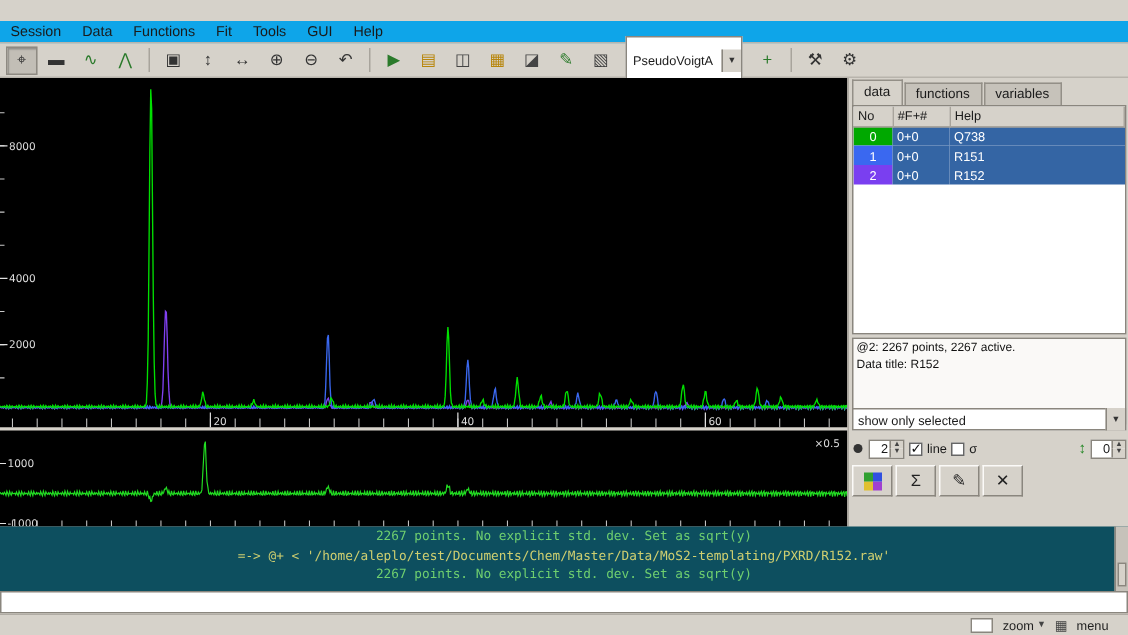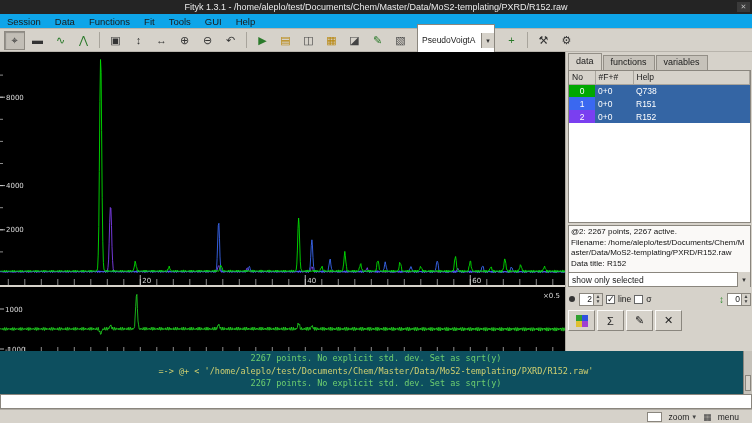--- a/index.html
+++ b/index.html
@@ -93,24 +93,20 @@
   .sb-field{width:15px;height:10px;background:#fff;border:1px solid #8a867e;}
   .sb-ico{font-size:9px;color:#444;line-height:10px;}
   .sb-label{display:flex;align-items:center;gap:2px;}
   .sb-caret{font-size:6px;color:#444;}
 </style>
 </head>
 <body>
 
 <div id="win">
 
-  <div class="titlebar">
-    <span class="title">Fityk 1.3.1 - /home/aleplo/test/Documents/Chem/Master/Data/MoS2-templating/PXRD/R152.raw</span>
-    <span class="close-btn">✕</span>
-  </div>
 
   <div class="menubar">
       <span class="menu-item">Session</span>
       <span class="menu-item">Data</span>
       <span class="menu-item">Functions</span>
       <span class="menu-item">Fit</span>
       <span class="menu-item">Tools</span>
       <span class="menu-item">GUI</span>
       <span class="menu-item">Help</span>
     </div>
@@ -293,21 +289,20 @@
             <tr class="drow selected">
               <td class="swatch" style="background: rgb(122, 63, 240);">2</td>
               <td>0+0</td>
               <td>R152</td>
             </tr>
           </tbody>
       </table>
     </div>
     <div class="info">
         <div class="info-line">@2: 2267 points, 2267 active.</div>
-        <div class="info-line">Filename: /home/aleplo/test/Documents/Chem/Master/Data/MoS2-templating/PXRD/R152.raw</div>
         <div class="info-line">Data title: R152</div>
       </div>
     <div class="filter">
       <span>show only selected</span>
       <span class="dd-arrow">▾</span>
     </div>
     <div class="ctrls">
       <span class="dot-icon"></span>
       <span class="spin">
         <span class="val">2</span>

